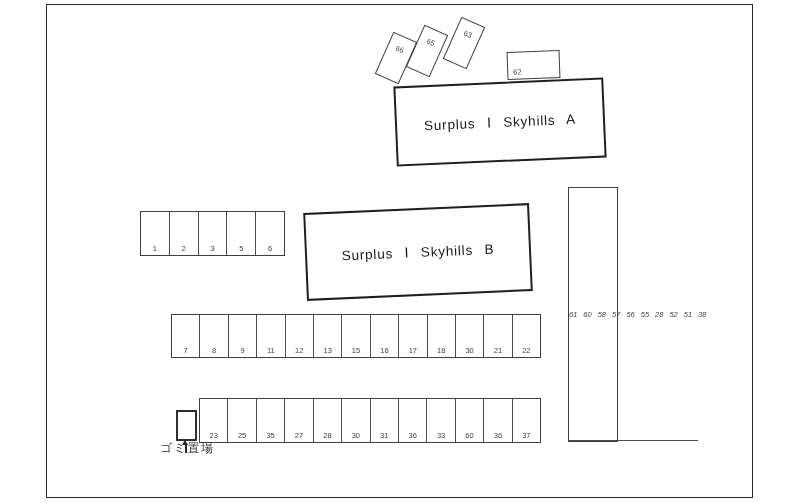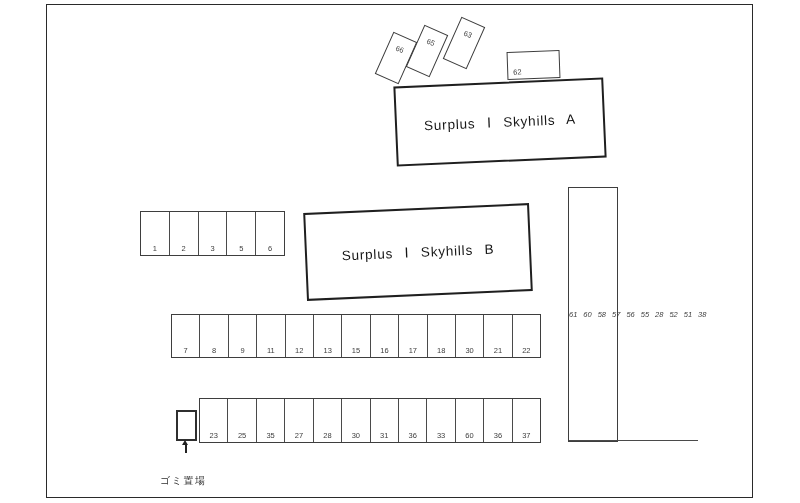--- a/index.html
+++ b/index.html
@@ -87,22 +87,22 @@
   }
   .garbage-arrow {
     position:absolute; left:138px; top:439px; width:1.5px; height:9px; background:#222;
   }
   .garbage-arrow::before {
     content:""; position:absolute; top:-4px; left:-2.6px;
     border-left:3px solid transparent; border-right:3px solid transparent;
     border-bottom:5px solid #222;
   }
   .garbage-label {
-    position:absolute; left:113px; top:469px;
-    font-size:10px; letter-spacing:1.5px; color:#2e2e2e; white-space:nowrap;
+    position:absolute; left:113px; top:435px;
+    font-size:12px; letter-spacing:1.5px; color:#2e2e2e; white-space:nowrap;
   }
 </style>
 </head>
 <body>
 
 <div class="sheet">
 
 
   <div class="tilt-box tb-66">
     <span class="num">66</span>

